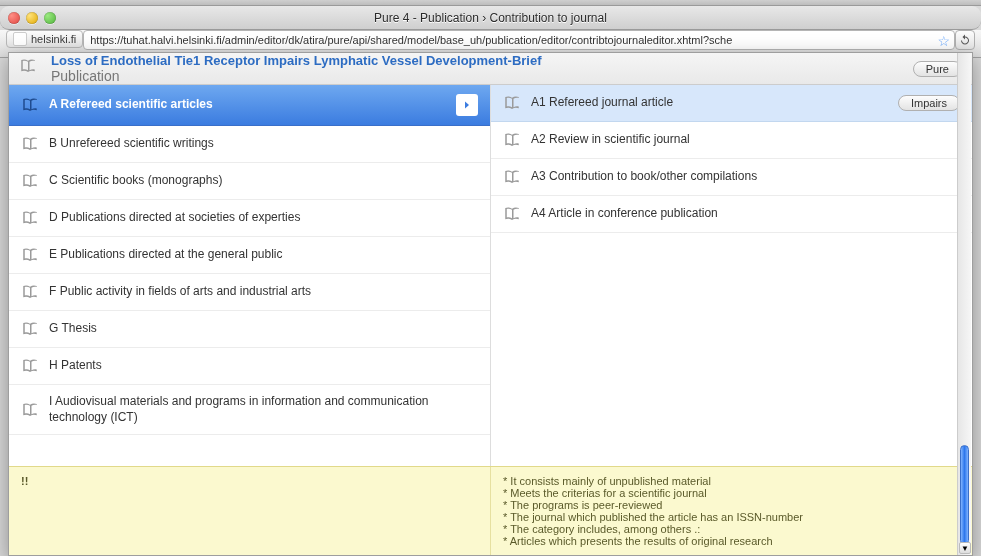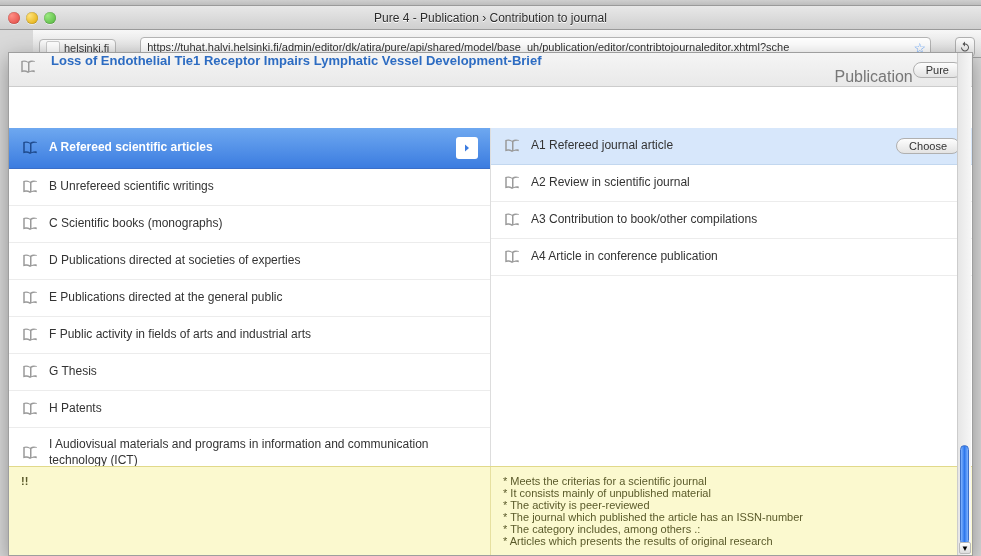--- a/index.html
+++ b/index.html
@@ -10,32 +10,33 @@
     width: 981px; height: 556px;
     overflow: hidden;
     position: relative;
   }
   .titlebar {
     height: 24px;
     background: linear-gradient(#e8e8e8,#cfcfcf);
     border-bottom: 1px solid #9a9a9a;
     display: flex; align-items: center;
     position: relative;
+    border-radius: 9px;
   }
   .tl-lights { display:flex; gap:6px; margin-left:8px;}
   .tl-light { width:12px; height:12px; border-radius:50%; box-shadow: inset 0 0 1px rgba(0,0,0,.5), 0 1px 0 rgba(255,255,255,.5);}
   .red{background:radial-gradient(circle at 30% 30%, #ff8e85, #e0443e);}
   .yellow{background:radial-gradient(circle at 30% 30%, #ffe27a, #e0a800);}
   .green{background:radial-gradient(circle at 30% 30%, #9bea80, #4fb23a);}
   .tl-title { position:absolute; left:0; right:0; text-align:center; color:#2b2b2b; font-size:12px; text-shadow:0 1px 0 #fff;}
   .toolbar {
     height: 28px;
     background: linear-gradient(#f7f7f7,#dcdcdc);
     border-bottom:1px solid #a0a0a0;
-    display:flex; align-items:flex-end; padding:0 6px; gap:24px;margin-left:33px;
+    display:flex; align-items:flex-start; padding:0 6px; gap:0;
   }
   .site-btn { display:flex; align-items:center; gap:4px; background:linear-gradient(#fcfcfc,#e4e4e4); border:1px solid #b8b8b8; border-radius:4px; padding:1px 6px; font-size:11px; color:#3b3b3b;}
   .site-dot { width:14px; height:14px; background:#fff; border:1px solid #ccc; border-radius:2px;}
   .url-field { flex:1; background:#fff; border:1px solid #b5b5b5; border-radius:4px; height:20px; display:flex; align-items:center; padding:0 22px 0 6px; font-size:11px; color:#333; overflow:hidden; white-space:nowrap; position:relative;}
   .star { position:absolute; right:4px; top:2px; color:#6aa9ff; font-size:14px;}
   .reload { width:20px; height:20px; border:1px solid #b0b0b0; border-radius:4px; background:linear-gradient(#fcfcfc,#e4e4e4); display:flex; align-items:center; justify-content:center; color:#4a4a4a;}
   .reload svg{width:12px;height:12px;}
   .page {
     position:absolute;
     left:8px; right:8px; top:52px; bottom:0;
@@ -45,29 +46,29 @@
     overflow:hidden;
   }
   .page-header{
     background:linear-gradient(#f5f5f5,#e9e9e9);
     border-bottom:1px solid #ccc;
     padding:0 10px;
     display:flex; align-items:center;
   }
   .page-header .hicon { width:24px; height:24px; margin-right:8px;}
   .page-header .htitle { color:#2d6cc2; font-weight:bold; font-size:13px;}
-  .page-header .hsub { color:#777; font-size:16px;text-align:right;}
+  .page-header .hsub { color:#777; font-size:14px;}
   .close-btn, .choose-btn {
     background:linear-gradient(#fdfdfd,#e3e3e3);
     border:1px solid #b0b0b0; border-radius:10px;
     padding:1px 12px; font-size:11px; color:#333;
     cursor:pointer;
   }
   .cols { flex:1; display:flex; min-height:0;}
-  .col { flex:1; overflow:auto; position:relative;margin-top:41px;}
+  .col { flex:1; overflow:auto; position:relative;}
   .col-left { border-right:1px solid #ddd;}
   .row { display:flex; align-items:center; padding:9px 12px; border-bottom:1px solid #ececec; color:#333; cursor:pointer; gap:10px;}
   .row.active-left{
     background:linear-gradient(#6ea8f0,#3b7ce0);
     color:#fff; font-weight:bold; border-bottom:1px solid #3a6fc9;
   }
   .row.active-left .book-icon svg path{fill:#1f4b8e;}
   .row.active-right{ background:#d7e7fb; border-bottom:1px solid #c2d7ef;}
   .book-icon{width:18px;height:18px;flex-shrink:0;}
   .book-icon svg{width:18px;height:18px;}
@@ -212,21 +213,21 @@
             </svg></span>
           <span class="row-label">I Audiovisual materials and programs in information and communication technology (ICT)</span>
         </div>
       </div>
     <div class="col" id="col-right">
         <div class="row active-right row-right-head">
           <span class="book-icon"><svg viewBox="0 0 24 24">
               <path d="M3 4c3-1 6-1 9 1 3-2 6-2 9-1v15c-3-1-6-1-9 1-3-2-6-2-9-1V4zm9 2.2C9.7 5 7.3 4.8 5 5.3v11.4c2.3-.5 4.7-.3 7 1V6.2zm2 0v11.5c2.3-1.3 4.7-1.5 7-1V5.3c-2.3-.5-4.7-.3-7 .9z"></path>
             </svg></span>
           <span class="row-label">A1 Refereed journal article</span>
-          <button class="choose-btn">Choose</button>
+          <button class="choose-btn">Impairs</button>
         </div>
         <div class="row">
           <span class="book-icon"><svg viewBox="0 0 24 24">
               <path d="M3 4c3-1 6-1 9 1 3-2 6-2 9-1v15c-3-1-6-1-9 1-3-2-6-2-9-1V4zm9 2.2C9.7 5 7.3 4.8 5 5.3v11.4c2.3-.5 4.7-.3 7 1V6.2zm2 0v11.5c2.3-1.3 4.7-1.5 7-1V5.3c-2.3-.5-4.7-.3-7 .9z"></path>
             </svg></span>
           <span class="row-label">A2 Review in scientific journal</span>
         </div>
         <div class="row">
           <span class="book-icon"><svg viewBox="0 0 24 24">
               <path d="M3 4c3-1 6-1 9 1 3-2 6-2 9-1v15c-3-1-6-1-9 1-3-2-6-2-9-1V4zm9 2.2C9.7 5 7.3 4.8 5 5.3v11.4c2.3-.5 4.7-.3 7 1V6.2zm2 0v11.5c2.3-1.3 4.7-1.5 7-1V5.3c-2.3-.5-4.7-.3-7 .9z"></path>
@@ -239,23 +240,23 @@
             </svg></span>
           <span class="row-label">A4 Article in conference publication</span>
         </div>
       </div>
   </div>
 
   <div class="help-strip">
     <div class="help-col left">!!</div>
     <div class="help-col">
       <ul id="help-lines">
+          <li>It consists mainly of unpublished material</li>
           <li>Meets the criterias for a scientific journal</li>
-          <li>It consists mainly of unpublished material</li>
-          <li>The activity is peer-reviewed</li>
+          <li>The programs is peer-reviewed</li>
           <li>The journal which published the article has an ISSN-number</li>
           <li>The category includes, among others .:</li>
           <li>Articles which presents the results of original research</li>
         </ul>
     </div>
   </div>
 
   <div class="scrollbar">
     <div class="sb-thumb"></div>
     <div class="sb-arrow sb-down">▼</div>

